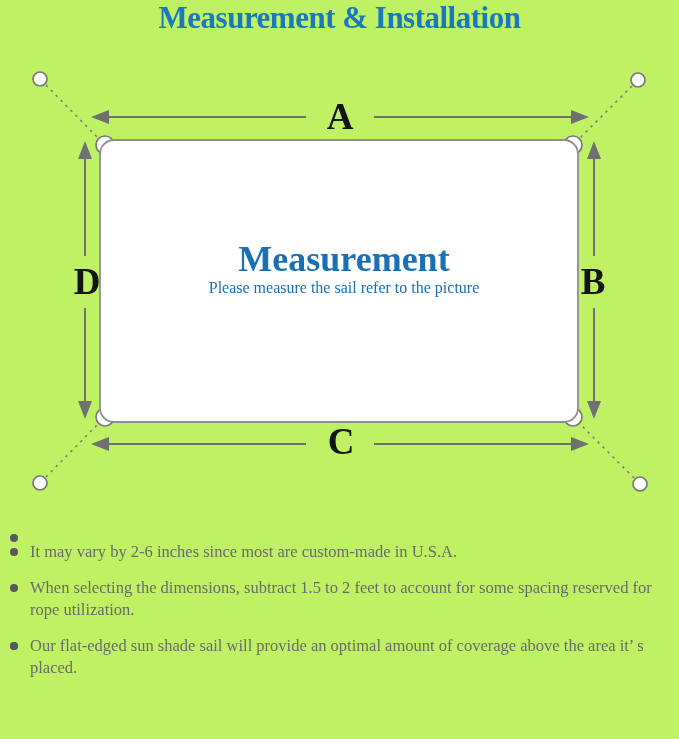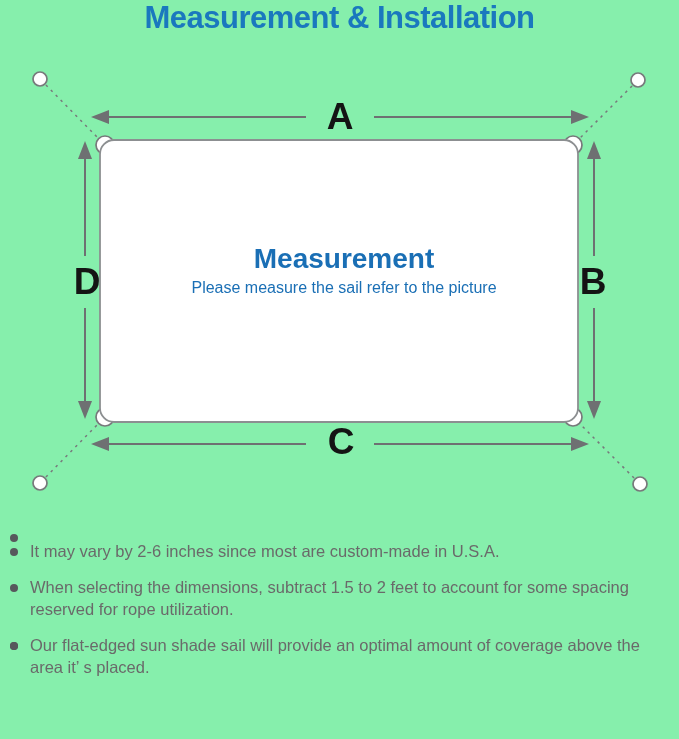--- a/index.html
+++ b/index.html
@@ -1,21 +1,21 @@
 <!DOCTYPE html>
 <html><head>
 <meta charset="utf-8">
 <style>
   html,body{margin:0;padding:0;background:#ffffff;}
   .page{
     position:relative;
     width:679px;height:739px;
-    background:#86efac;
+    background:#bef264;
     overflow:hidden;
-    font-family:Liberation Sans, sans-serif;
+    font-family:Liberation Serif, serif;
   }
   .title{
     position:absolute;
     top:0;left:0;width:679px;
     margin:0;
     text-align:center;
     font-size:31px;
     font-weight:bold;
     letter-spacing:-0.5px;
     color:#1a78be;
@@ -32,21 +32,21 @@
     line-height:1;
   }
   .label-a{left:340px;top:116px;}
   .label-b{left:593px;top:281px;}
   .label-c{left:341px;top:441px;}
   .label-d{left:87px;top:281px;}
   .center-heading{
     position:absolute;
     left:344px;top:259px;
     transform:translate(-50%,-50%);
-    font-size:28px;
+    font-size:36px;
     font-weight:bold;
     color:#1a6fb5;
     white-space:nowrap;
     text-align:center;
   }
   .center-sub{
     position:absolute;
     left:344px;top:288px;
     transform:translate(-50%,-50%);
     font-size:16px;

